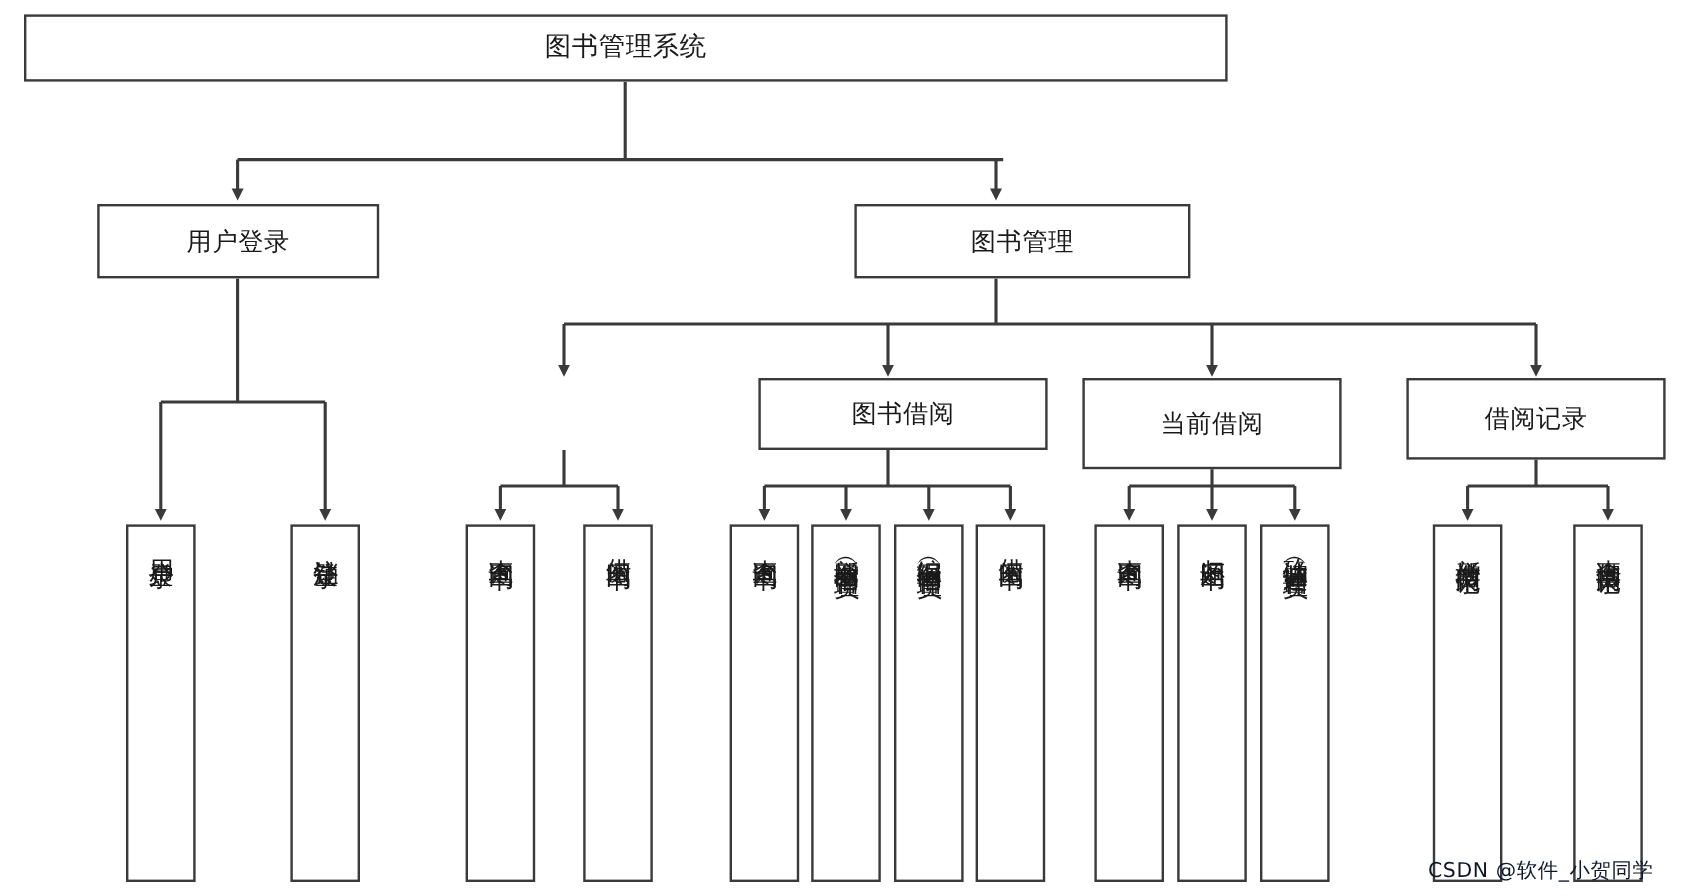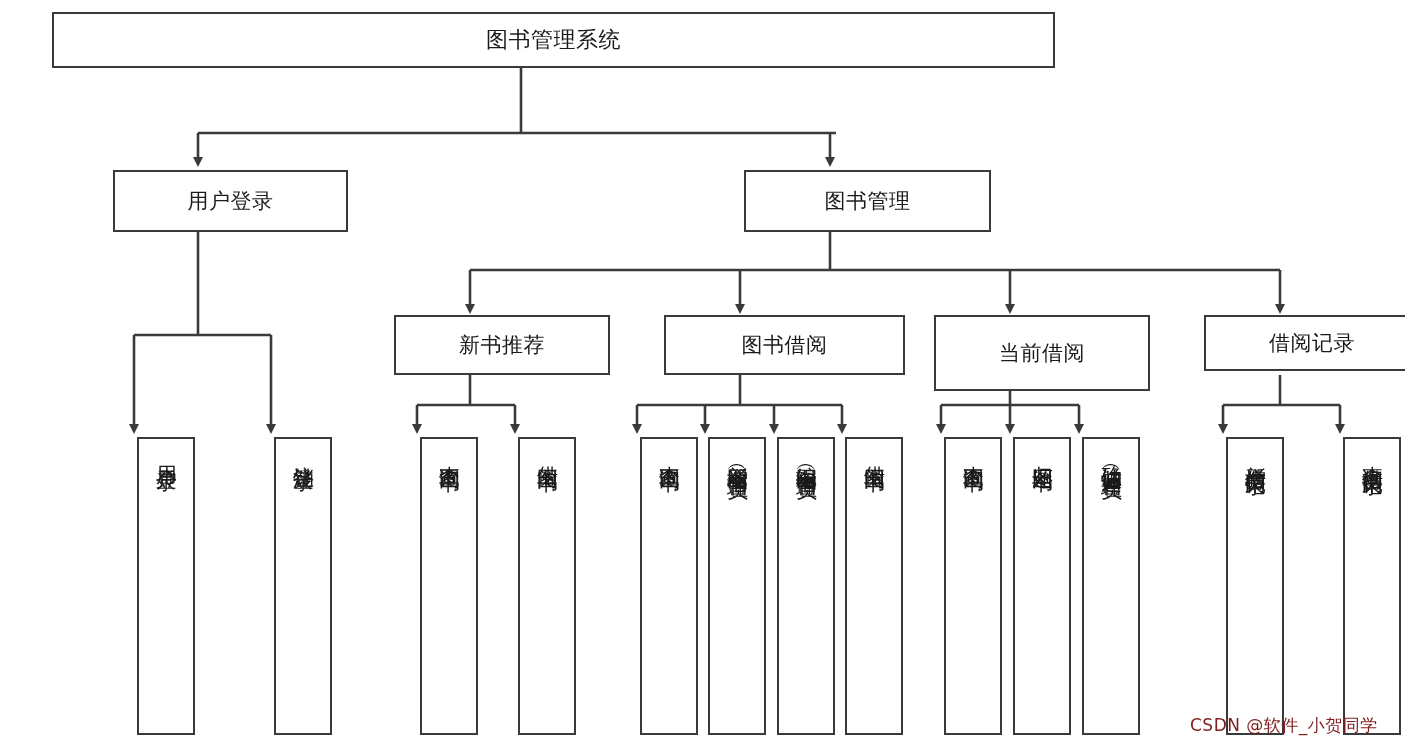--- a/index.html
+++ b/index.html
@@ -24,21 +24,20 @@
   .node{
     position:absolute;
     box-sizing:border-box;
     background:#ffffff;
     border:2.5px solid #3a3a3a;
     display:flex;
     align-items:center;
     justify-content:center;
     text-align:right;
     z-index:2;
-    margin-left:32px;
   }
   .node .lbl{
     display:block;
     line-height:1.24;
     letter-spacing:0.5px;
     color:#1a1a1a;
     white-space:pre;
   }
   
   .node.h .lbl{
@@ -57,21 +56,21 @@
     text-orientation:upright;
     font-size:21px;
     letter-spacing:2px;
     line-height:1;
   }
   .watermark{
     position:absolute;
     left:1190px;
     top:714px;
     font-size:17px;
-    color:#7f1d1d;
+    color:#0f172a;
     letter-spacing:0.5px;
     white-space:nowrap;
     z-index:5;
     font-family:"DejaVu Sans","Liberation Sans",sans-serif;
   }
 </style>
 </head>
 <body>
 
 <div id="diagram">
@@ -128,37 +127,34 @@
   </svg>
 
   <div class="node h root" style="left:20px;top:12px;width:1003px;height:56px;">
     <span class="lbl">图书管理系统</span>
   </div>
 
   <div class="node h" style="left:81px;top:170px;width:235px;height:62px;">
     <span class="lbl">用户登录</span>
   </div>
 
-  <div class="node h" style="left:712px;top:170px;width:247px;height:62px;">
+  <div class="node h" style="left:712px;top:170px;width:280px;height:62px;">
     <span class="lbl">图书管理</span>
   </div>
 
-  <div class="node h" style="left:362px;top:315px;width:216px;height:60px;">
-    <span class="lbl">新书推荐</span>
-  </div>
 
   <div class="node h" style="left:632px;top:315px;width:241px;height:60px;">
     <span class="lbl">图书借阅</span>
   </div>
 
   <div class="node h" style="left:902px;top:315px;width:216px;height:76px;">
     <span class="lbl">当前借阅</span>
   </div>
 
-  <div class="node h" style="left:1172px;top:315px;width:216px;height:56px;">
+  <div class="node h" style="left:1172px;top:315px;width:216px;height:68px;">
     <span class="lbl">借阅记录</span>
   </div>
 
   <div class="node v" style="left:105px;top:437px;width:58px;height:298px;">
     <span class="lbl">用户登录</span>
   </div>
 
   <div class="node v" style="left:242px;top:437px;width:58px;height:298px;">
     <span class="lbl">注销登录</span>
   </div>

